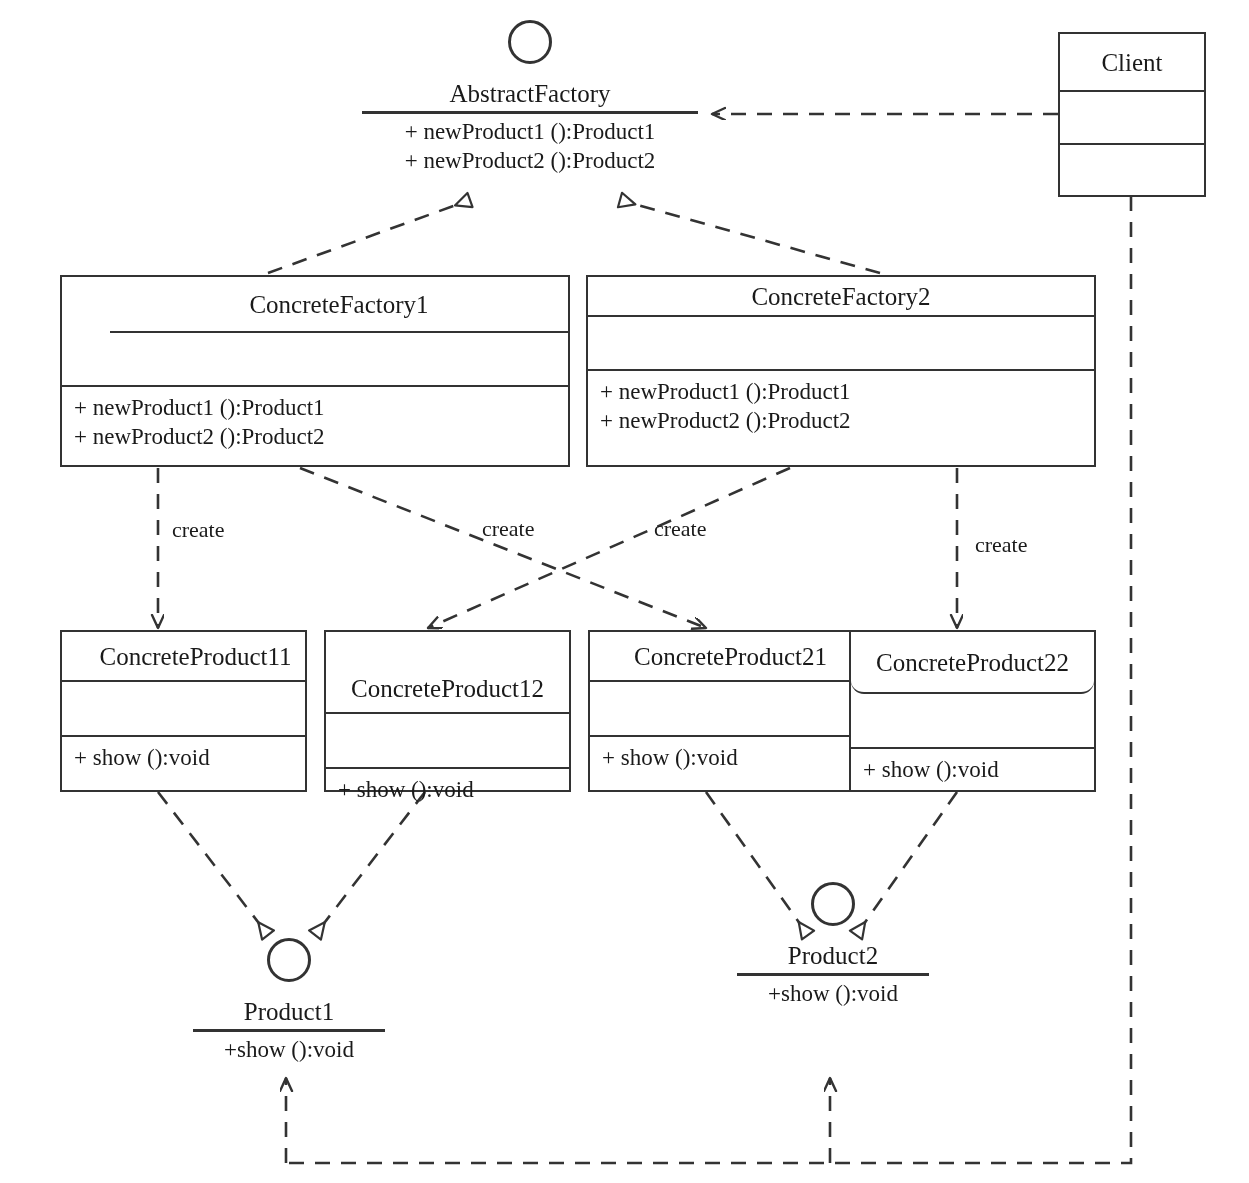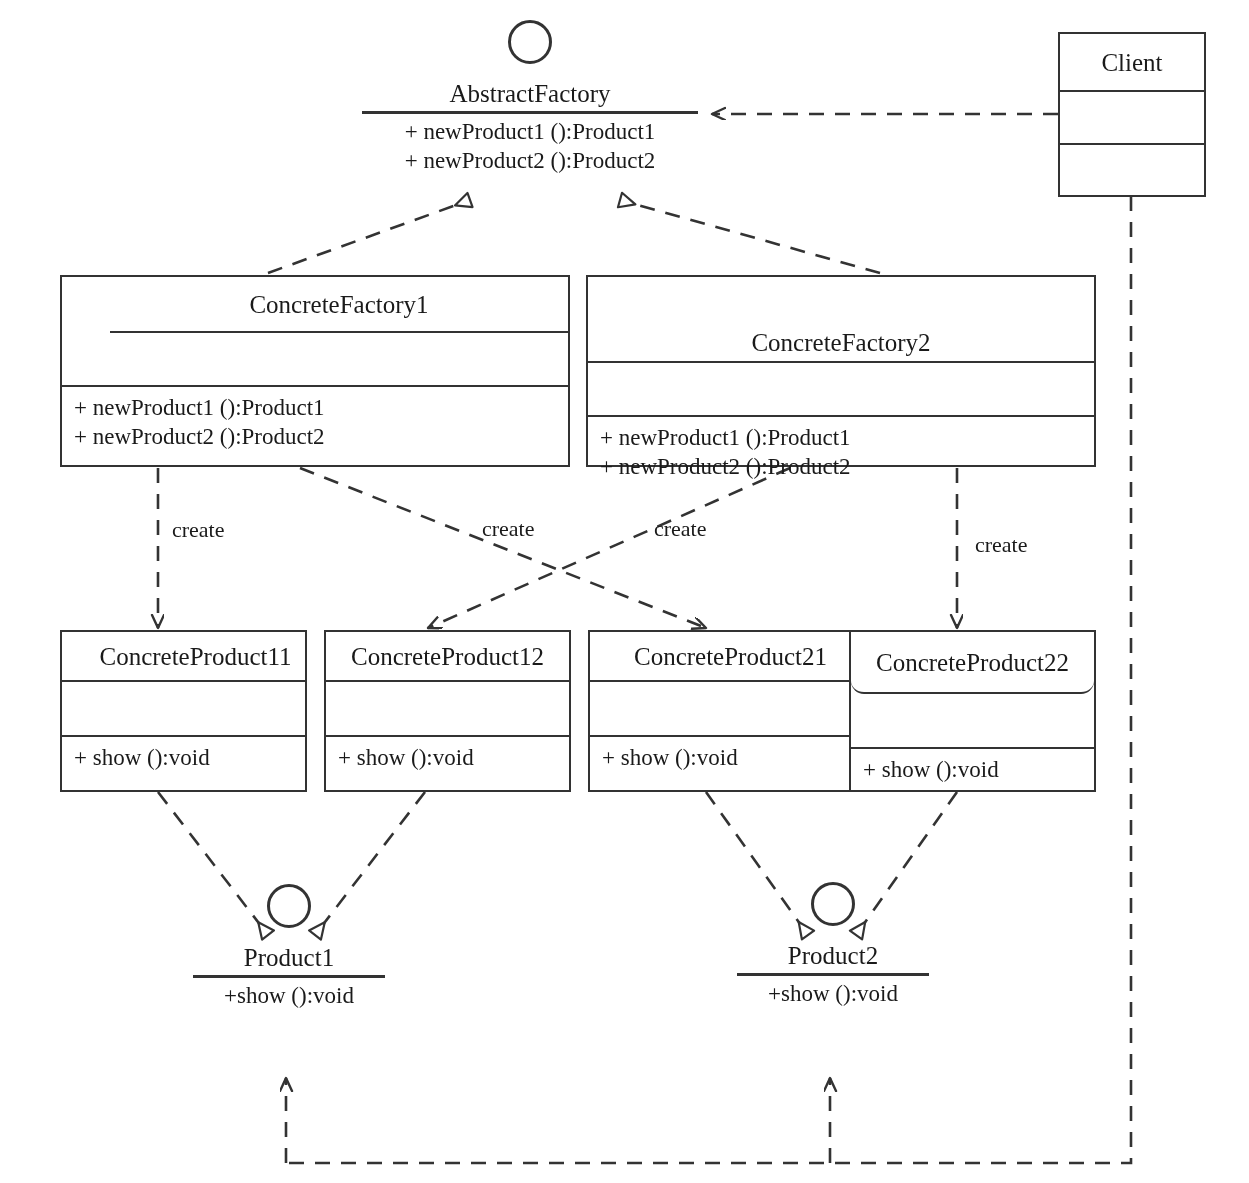--- a/index.html
+++ b/index.html
@@ -202,42 +202,42 @@
       <span>ConcreteFactory1</span>
     </div>
     <div class="uml-row" style="height:54px;"></div>
     <div class="uml-row last uml-ops" style="height:78px;">
       <div>+ newProduct1 ():Product1</div>
       <div>+ newProduct2 ():Product2</div>
     </div>
   </div>
 
   <div class="uml-box" style="left:586px; top:275px; width:510px; height:192px;">
-    <div class="uml-row uml-name" style="height:40px;margin-top:46px;">
+    <div class="uml-row uml-name" style="height:40px;">
       <span>ConcreteFactory2</span>
     </div>
     <div class="uml-row" style="height:54px;"></div>
     <div class="uml-row last uml-ops" style="height:78px;">
       <div>+ newProduct1 ():Product1</div>
       <div>+ newProduct2 ():Product2</div>
     </div>
   </div>
 
   <div class="uml-box" style="left:60px; top:630px; width:247px; height:162px;">
     <div class="uml-row uml-name" style="height:50px;padding-left:24px;">
       <span>ConcreteProduct11</span>
     </div>
     <div class="uml-row" style="height:55px;"></div>
     <div class="uml-row last uml-ops" style="height:53px;">
       <div>+ show ():void</div>
     </div>
   </div>
 
   <div class="uml-box" style="left:324px; top:630px; width:247px; height:162px;">
-    <div class="uml-row uml-name" style="height:50px;">
+    <div class="uml-row uml-name" style="height:50px;margin-top:32px;">
       <span>ConcreteProduct12</span>
     </div>
     <div class="uml-row" style="height:55px;"></div>
     <div class="uml-row last uml-ops" style="height:53px;">
       <div>+ show ():void</div>
     </div>
   </div>
 
   <div class="uml-box" style="left:588px; top:630px; width:285px; height:162px;">
     <div class="uml-row uml-name" style="height:50px;">
@@ -252,21 +252,21 @@
   <div class="uml-box" style="left:849px; top:630px; width:247px; height:162px;">
     <div class="uml-row uml-name" style="height:62px;border-radius:13px;">
       <span>ConcreteProduct22</span>
     </div>
     <div class="uml-row" style="height:55px;"></div>
     <div class="uml-row last uml-ops" style="height:53px;">
       <div>+ show ():void</div>
     </div>
   </div>
 
-  <div class="iface" style="left:193px; top:884px; width:192px;">
+  <div class="iface" style="left:193px; top:938px; width:192px;">
     <div class="iface-circle"></div>
     <div class="iface-name">Product1</div>
     <div class="iface-rule" style="width:192px;"></div>
     <div class="iface-ops">
       <div>+show ():void</div>
     </div>
   </div>
 
   <div class="iface" style="left:737px; top:882px; width:192px;">
     <div class="iface-circle"></div>

